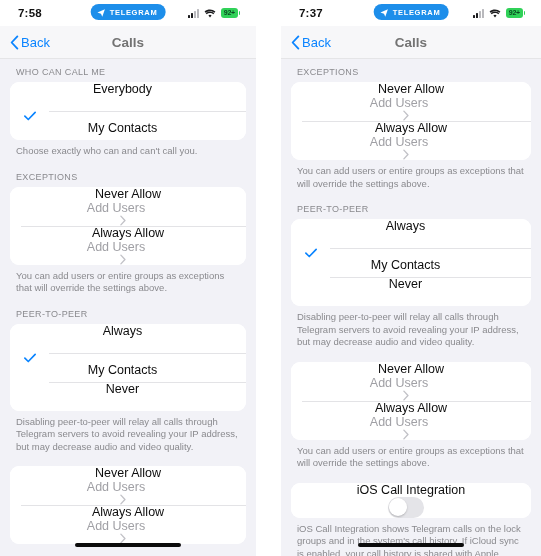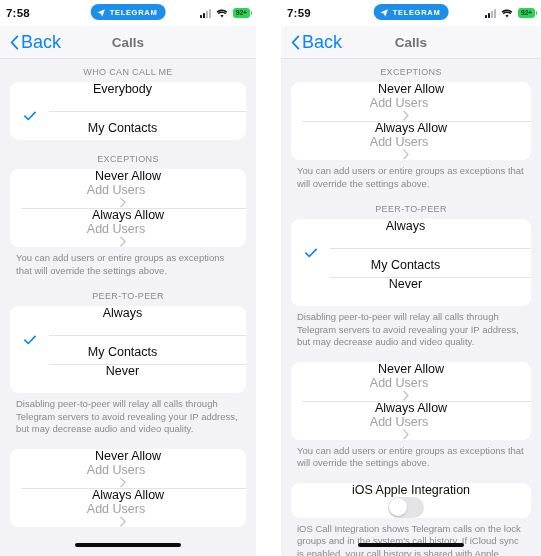--- a/index.html
+++ b/index.html
@@ -27,21 +27,21 @@
   }
   .phone.right { width: 260px; }
   .gap { width: 25px; height: 556px; background: #ffffff; flex: none; }
 
   
   .statusbar {
     height: 26px;
     background: #ffffff;
     display: flex;
     align-items: center;
-    padding: 0 6px;
+    padding: 0 18px;
     position: relative;
   }
   .sb-time {
     font-size: 11.5px;
     font-weight: bold;
     color: #111;
     letter-spacing: .2px;
     width: 58px;
   }
   .sb-pill {
@@ -101,21 +101,21 @@
     align-items: center;
     padding: 0 10px;
     position: relative;
     border-bottom: 0.5px solid rgba(0,0,0,0.07);
   }
   .back {
     display: flex;
     align-items: center;
     gap: 2px;
     color: #0a84ff;
-    font-size: 18px;
+    font-size: 13px;
     z-index: 2;
   }
   .chev-back { display:block; }
   .nav-title {
     position: absolute;
     left: 0; right: 0;
     text-align: center;
     font-size: 13.5px;
     font-weight: bold;
     color: #737373;
@@ -128,21 +128,20 @@
     background: #f2f2f7;
     padding: 0 10px;
     position: relative;
   }
   .sec-header {
     font-size: 9px;
     color: #8a8a8e;
     letter-spacing: .35px;
     padding: 14px 6px 5px 6px;
     text-transform: uppercase;
-    text-align: center;
   }
   .sec-header.tight { padding-top: 8px; }
   .card {
     background: #ffffff;
     border-radius: 9px;
     overflow: hidden;
   }
   .row {
     min-height: 29px;
     display: flex;
@@ -270,20 +269,21 @@
             </div>
             <div class="row">
               <div class="check-slot">
                 <svg class="check" width="12" height="10" viewBox="0 0 14 11">
                   <path d="M1 5.6L5 9.6L13 1.2" fill="none" stroke="#0a84ff" stroke-width="1.9" stroke-linecap="round" stroke-linejoin="round"></path>
                 </svg>
               </div>
               <div class="row-label">My Contacts</div>
             </div>
           </div>
+          <div class="footnote">Choose exactly who can and can't call you.</div>
         </div>
         <div>
           <div class="sec-header">EXCEPTIONS</div>
           <div class="card">
             <div class="row plain nosep">
               <div class="row-label">Never Allow</div>
               <div class="row-value">Add Users</div>
               <svg class="chev-right" width="6" height="11" viewBox="0 0 8 14">
                 <path d="M1.2 1.2L6.6 7l-5.4 5.8" fill="none" stroke="#c2c2c7" stroke-width="1.8" stroke-linecap="round" stroke-linejoin="round"></path>
               </svg>
@@ -341,21 +341,21 @@
         </div>
       </div>
     <div class="home-ind"></div>
   </div>
 
   <div class="gap"></div>
 
   <div class="phone right">
 
     <div class="statusbar">
-      <div class="sb-time">7:59</div>
+      <div class="sb-time">7:37</div>
       <div class="sb-pill">
         <svg class="plane" width="9" height="9" viewBox="0 0 24 24">
           <path fill="#ffffff" d="M2 12l20-9-7 20-3.5-7.5L2 12z"></path>
         </svg>
         <span class="sb-pill-label">TELEGRAM</span>
       </div>
       <div class="sb-right">
         <span class="sig">
             <i></i>
             <i></i>
@@ -441,21 +441,21 @@
                 <path d="M1.2 1.2L6.6 7l-5.4 5.8" fill="none" stroke="#c2c2c7" stroke-width="1.8" stroke-linecap="round" stroke-linejoin="round"></path>
               </svg>
             </div>
           </div>
           <div class="footnote">You can add users or entire groups as exceptions that will override the settings above.</div>
         </div>
         <div>
           <div style="height: 13px;"></div>
           <div class="card">
             <div class="row plain nosep" style="min-height: 32px;">
-              <div class="row-label">iOS Apple Integration</div>
+              <div class="row-label">iOS Call Integration</div>
               <div class="toggle">
                 <span class="knob"></span>
               </div>
             </div>
           </div>
           <div class="footnote">iOS Call Integration shows Telegram calls on the lock groups and in the system's call history. If iCloud sync is enabled, your call history is shared with Apple.</div>
         </div>
       </div>
     <div class="home-ind"></div>
   </div>

